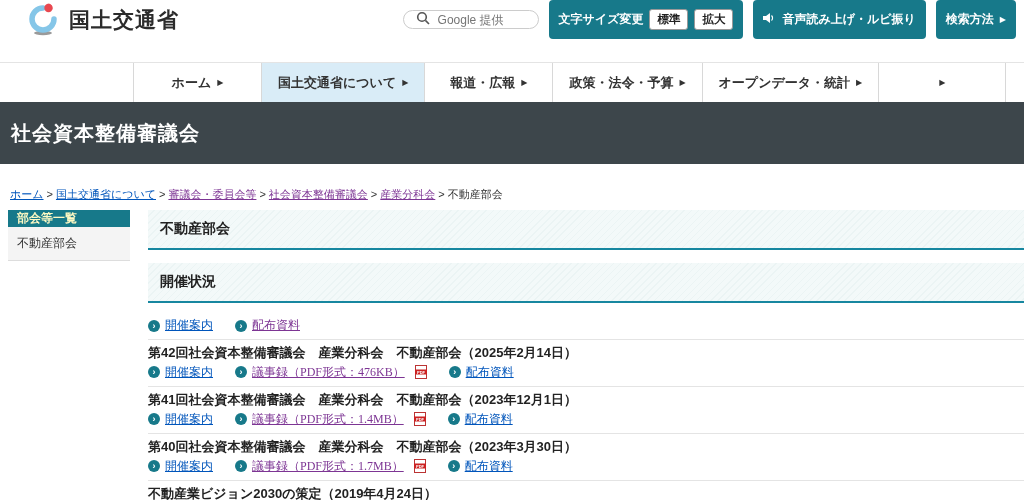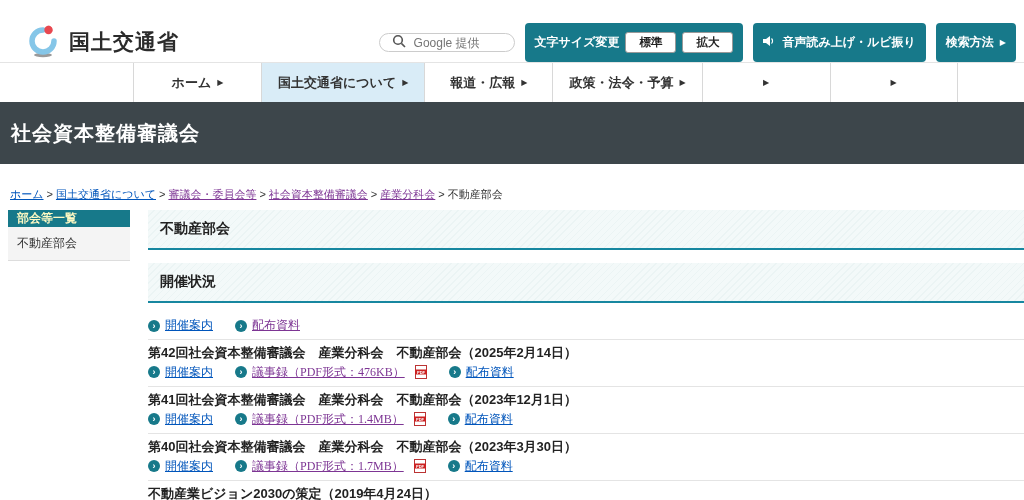--- a/index.html
+++ b/index.html
@@ -10,34 +10,34 @@
     --banner-bg:#3d464b;
     --nav-active:#d9ecf7;
     --pdf-red:#cc2222;
   }
   *{box-sizing:border-box; margin:0; padding:0;}
   body{
     width:1024px; height:500px; overflow:hidden; background:#fff;
     font-family:"Liberation Sans","DejaVu Sans",sans-serif; color:#222;
   }
   
-  .header{height:63px; display:flex; align-items:flex-end; justify-content:space-between;
+  .header{height:63px; display:flex; align-items:flex-start; justify-content:space-between;
     border-bottom:1px solid #e4e4e4; padding:0 8px 0 26px;}
   .logo{display:flex; align-items:center; gap:9px; cursor:pointer;}
   .logo-text{font-size:21px; font-weight:bold; color:#2b2b2b; letter-spacing:1px;}
   .header-controls{display:flex; align-items:center; gap:10px;}
   .search-pill{display:flex; align-items:center; gap:8px; width:136px; height:19px;
     border:1px solid #ccc; border-radius:16px; background:#fff; padding:0 12px;}
   .search-pill input{border:none; outline:none; width:90px; font-size:12px; color:#888;
     font-family:inherit; background:transparent;}
   .teal-btn{display:flex; align-items:center; gap:6px; background:var(--teal); color:#fff;
     border:none; border-radius:4px; height:39px; padding:0 10px; font-size:12px; font-weight:bold;
     font-family:inherit; cursor:pointer; white-space:nowrap;}
   .size-pill{background:#fff; color:#222; border:1px solid #999; border-radius:3px;
-    font-size:11.5px; font-weight:bold; padding:2px 13px; font-family:inherit; cursor:pointer;}
+    font-size:11.5px; font-weight:bold; padding:2px 7px; font-family:inherit; cursor:pointer;}
   .btn-arrow{font-size:8px;}
   
   .navbar{height:39px; display:flex; align-items:stretch; padding-left:133px; background:#fff;}
   .nav-item{display:flex; align-items:center; justify-content:center; gap:6px;
     min-width:128px; padding:0 16px; font-size:13px; font-weight:bold; color:#333;
     border-left:1px solid #d8d8d8; cursor:pointer;}
   .nav-item:last-child{border-right:1px solid #d8d8d8;}
   .nav-item.active{background:var(--nav-active); min-width:150px;}
   .nav-arrow{font-size:8px; color:#333;}
   
@@ -129,20 +129,21 @@
     </div>
     <div class="nav-item">
       <span>報道・広報</span>
       <span class="nav-arrow">▶</span>
     </div>
     <div class="nav-item">
       <span>政策・法令・予算</span>
       <span class="nav-arrow">▶</span>
     </div>
     <div class="nav-item">
+      <span>オープンデータ・統計</span>
       <span class="nav-arrow">▶</span>
     </div>
     <div class="nav-item">
       <span class="nav-arrow">▶</span>
     </div>
   </nav>
 
 <div class="banner">
   <span>社会資本整備審議会</span>
 </div>

